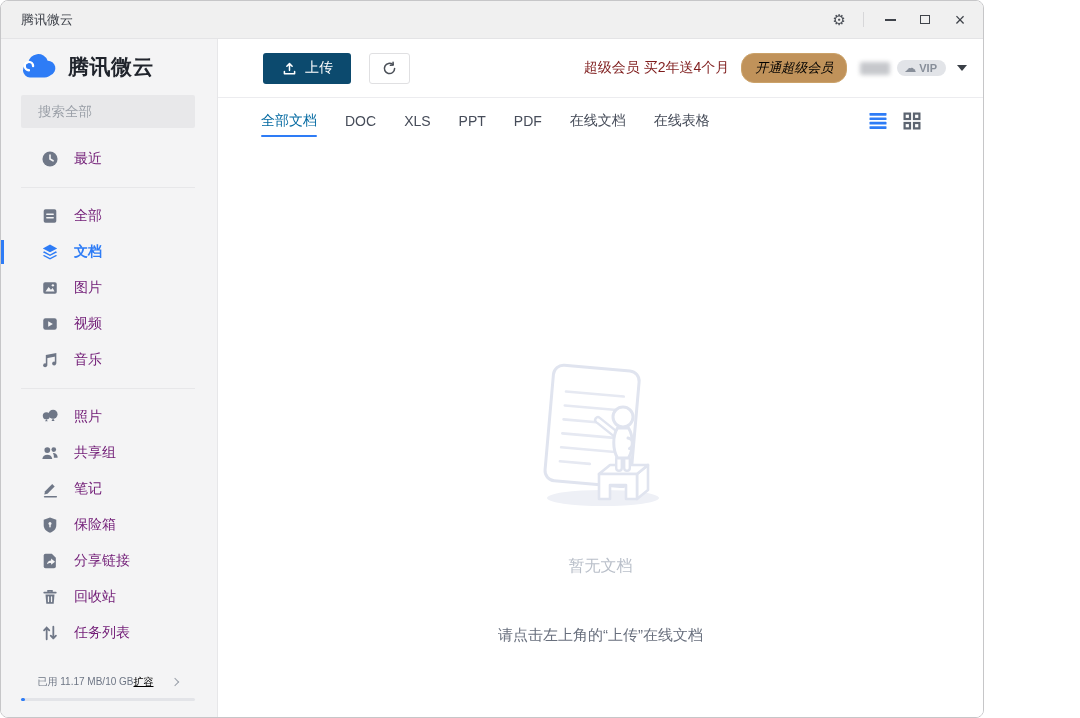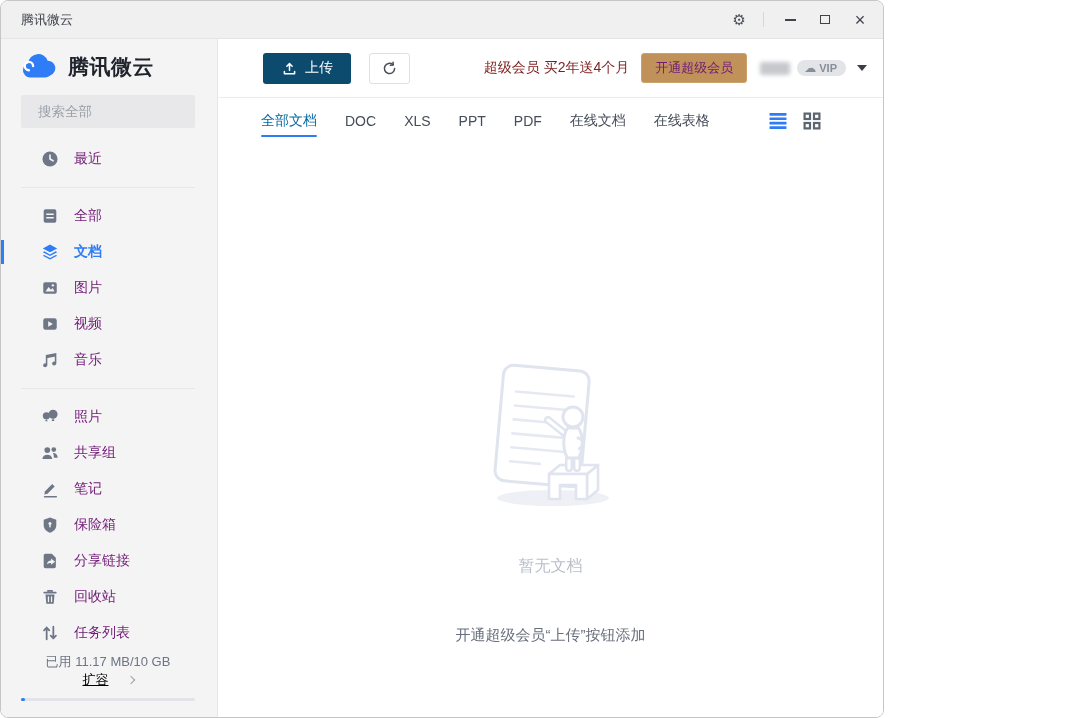--- a/index.html
+++ b/index.html
@@ -1,18 +1,18 @@
 <!DOCTYPE html>
 <html><head>
 <meta charset="utf-8">
 <style>
   * { margin:0; padding:0; box-sizing:border-box; }
   html,body { background:#fff; font-family:"Liberation Sans","DejaVu Sans",sans-serif; }
   .window {
-    width:884px; height:718px; border:1px solid #c6c6c8; border-radius:8px;
+    width:984px; height:718px; border:1px solid #c6c6c8; border-radius:8px;
     overflow:hidden; background:#fff; display:flex; flex-direction:column;
   }
   
   .titlebar {
     height:38px; background:#f0f0f0; flex:0 0 38px; display:flex; align-items:center;
     padding:0 14px 0 20px; border-bottom:1px solid #e4e4e6;
   }
   .titlebar-title { font-size:13px; color:#3d4149; }
   .titlebar-right { margin-left:auto; display:flex; align-items:center; gap:17px; }
   .gear { font-size:15px; color:#4c5058; cursor:default; line-height:1; }
@@ -45,21 +45,21 @@
     padding-left:40px; cursor:pointer; color:#701a75; font-size:14px;
   }
   .nav-item .nav-icon { width:18px; height:18px; margin-right:15px; color:#6f7787; display:flex; align-items:center; justify-content:center; }
   .nav-item.active { color:#2e7cf6; font-weight:700; }
   .nav-item.active .nav-icon { color:#2e7cf6; }
   .nav-item.active::before {
     content:''; position:absolute; left:0; top:6px; bottom:6px; width:3px; background:#2e7cf6;
   }
   .nav-divider { height:1px; background:#e7e7e9; margin:10px 22px 10px 20px; }
   .storage { padding:0 22px 16px 20px; }
-  .storage-row { display:flex; align-items:center; justify-content:flex-end; font-size:13px; color:#6d7584;flex-direction:column; }
+  .storage-row { display:flex; align-items:center; justify-content:center; font-size:10px; color:#6d7584; }
   .expand-link { display:flex; align-items:center; gap:19px; cursor:pointer; color:#000000;text-decoration:underline; }
   .chev { width:6px; height:6px; border-top:1.4px solid #9aa0aa; border-right:1.4px solid #9aa0aa; transform:rotate(45deg); }
   .progress-track { margin-top:9px; height:3px; background:#e3e4e8; border-radius:2px; position:relative; }
   .progress-fill { position:absolute; left:0; top:0; bottom:0; background:#2e7cf6; border-radius:2px; }
   
   .main { flex:1; display:flex; flex-direction:column; background:#fff; min-width:0; }
   .toolbar {
     height:59px; flex:0 0 59px; display:flex; align-items:center;
     padding:0 12px 0 45px; border-bottom:1px solid #ececef;
   }
@@ -68,22 +68,22 @@
     font-size:14px; display:flex; align-items:center; justify-content:center; gap:7px;
     cursor:pointer; padding:0 16px; font-family:inherit;
   }
   .refresh-btn {
     margin-left:18px; width:41px; height:31px; background:#fff; border:1px solid #e0e0e2;
     border-radius:3px; display:flex; align-items:center; justify-content:center; cursor:pointer;
   }
   .toolbar-right { margin-left:auto; display:flex; align-items:center; }
   .promo-text { font-size:14px; color:#7f1d1d; margin-right:12px; white-space:nowrap; }
   .upgrade-btn {
-    background:#c0925a; border:1px solid #cba269; color:#701a75; font-size:13px;
-    border-radius:3px; padding:5px 13px; cursor:pointer; font-family:inherit; white-space:nowrap;
+    background:#c0925a; border:1px solid #cba269; color:#000000; font-size:13px;
+    border-radius:13px; padding:5px 13px; cursor:pointer; font-family:inherit; white-space:nowrap;font-style:italic;
   }
   .username-blur { width:30px; height:13px; background:#c6c8cc; border-radius:2px; margin:0 7px 0 13px; filter:blur(2px); }
   .vip-pill {
     background:#e2e4e8; border-radius:10px; padding:2px 9px 2px 7px; display:flex; align-items:center;
     gap:3px; color:#878e99; font-size:11px; font-weight:700; cursor:default;
   }
   .vip-cloud { font-size:12px; line-height:1; }
   .user-caret {
     margin-left:11px; margin-right:4px; width:0; height:0; cursor:pointer;
     border-left:5px solid transparent; border-right:5px solid transparent; border-top:6px solid #3a3f46;
@@ -382,18 +382,18 @@
               <path d="M97 74 L77 58" stroke="#e0e4ef" stroke-width="8" stroke-linecap="round"></path>
               <path d="M97 74 L77 58" stroke="#fff" stroke-width="3.2" stroke-linecap="round"></path>
               <path d="M98 97 v9 M106 97 v9" stroke="#e0e4ef" stroke-width="8" stroke-linecap="round"></path>
               <path d="M98 97 v9 M106 97 v9" stroke="#fff" stroke-width="3.2" stroke-linecap="round"></path>
               <path d="M96.5 66 c-5 8 -5 21 0 30 h11 c5 -9 5 -22 0 -30 Z" fill="#fff" stroke="#e0e4ef" stroke-width="3" stroke-linejoin="round"></path>
               <path d="M107 76 c6 1.5 6.5 8 1.5 10.5" fill="none" stroke="#e0e4ef" stroke-width="3" stroke-linecap="round"></path>
               <circle cx="102" cy="55" r="10" fill="#fff" stroke="#e0e4ef" stroke-width="3"></circle>
             </g>
           </svg>
           <div class="empty-title">暂无文档</div>
-          <div class="empty-hint">开通超级会员“上传”按钮添加</div>
+          <div class="empty-hint">请点击左上角的“上传”在线文档</div>
         </div>
       </div>
     </div>
   </div>
 </div>
 
 </body></html>

